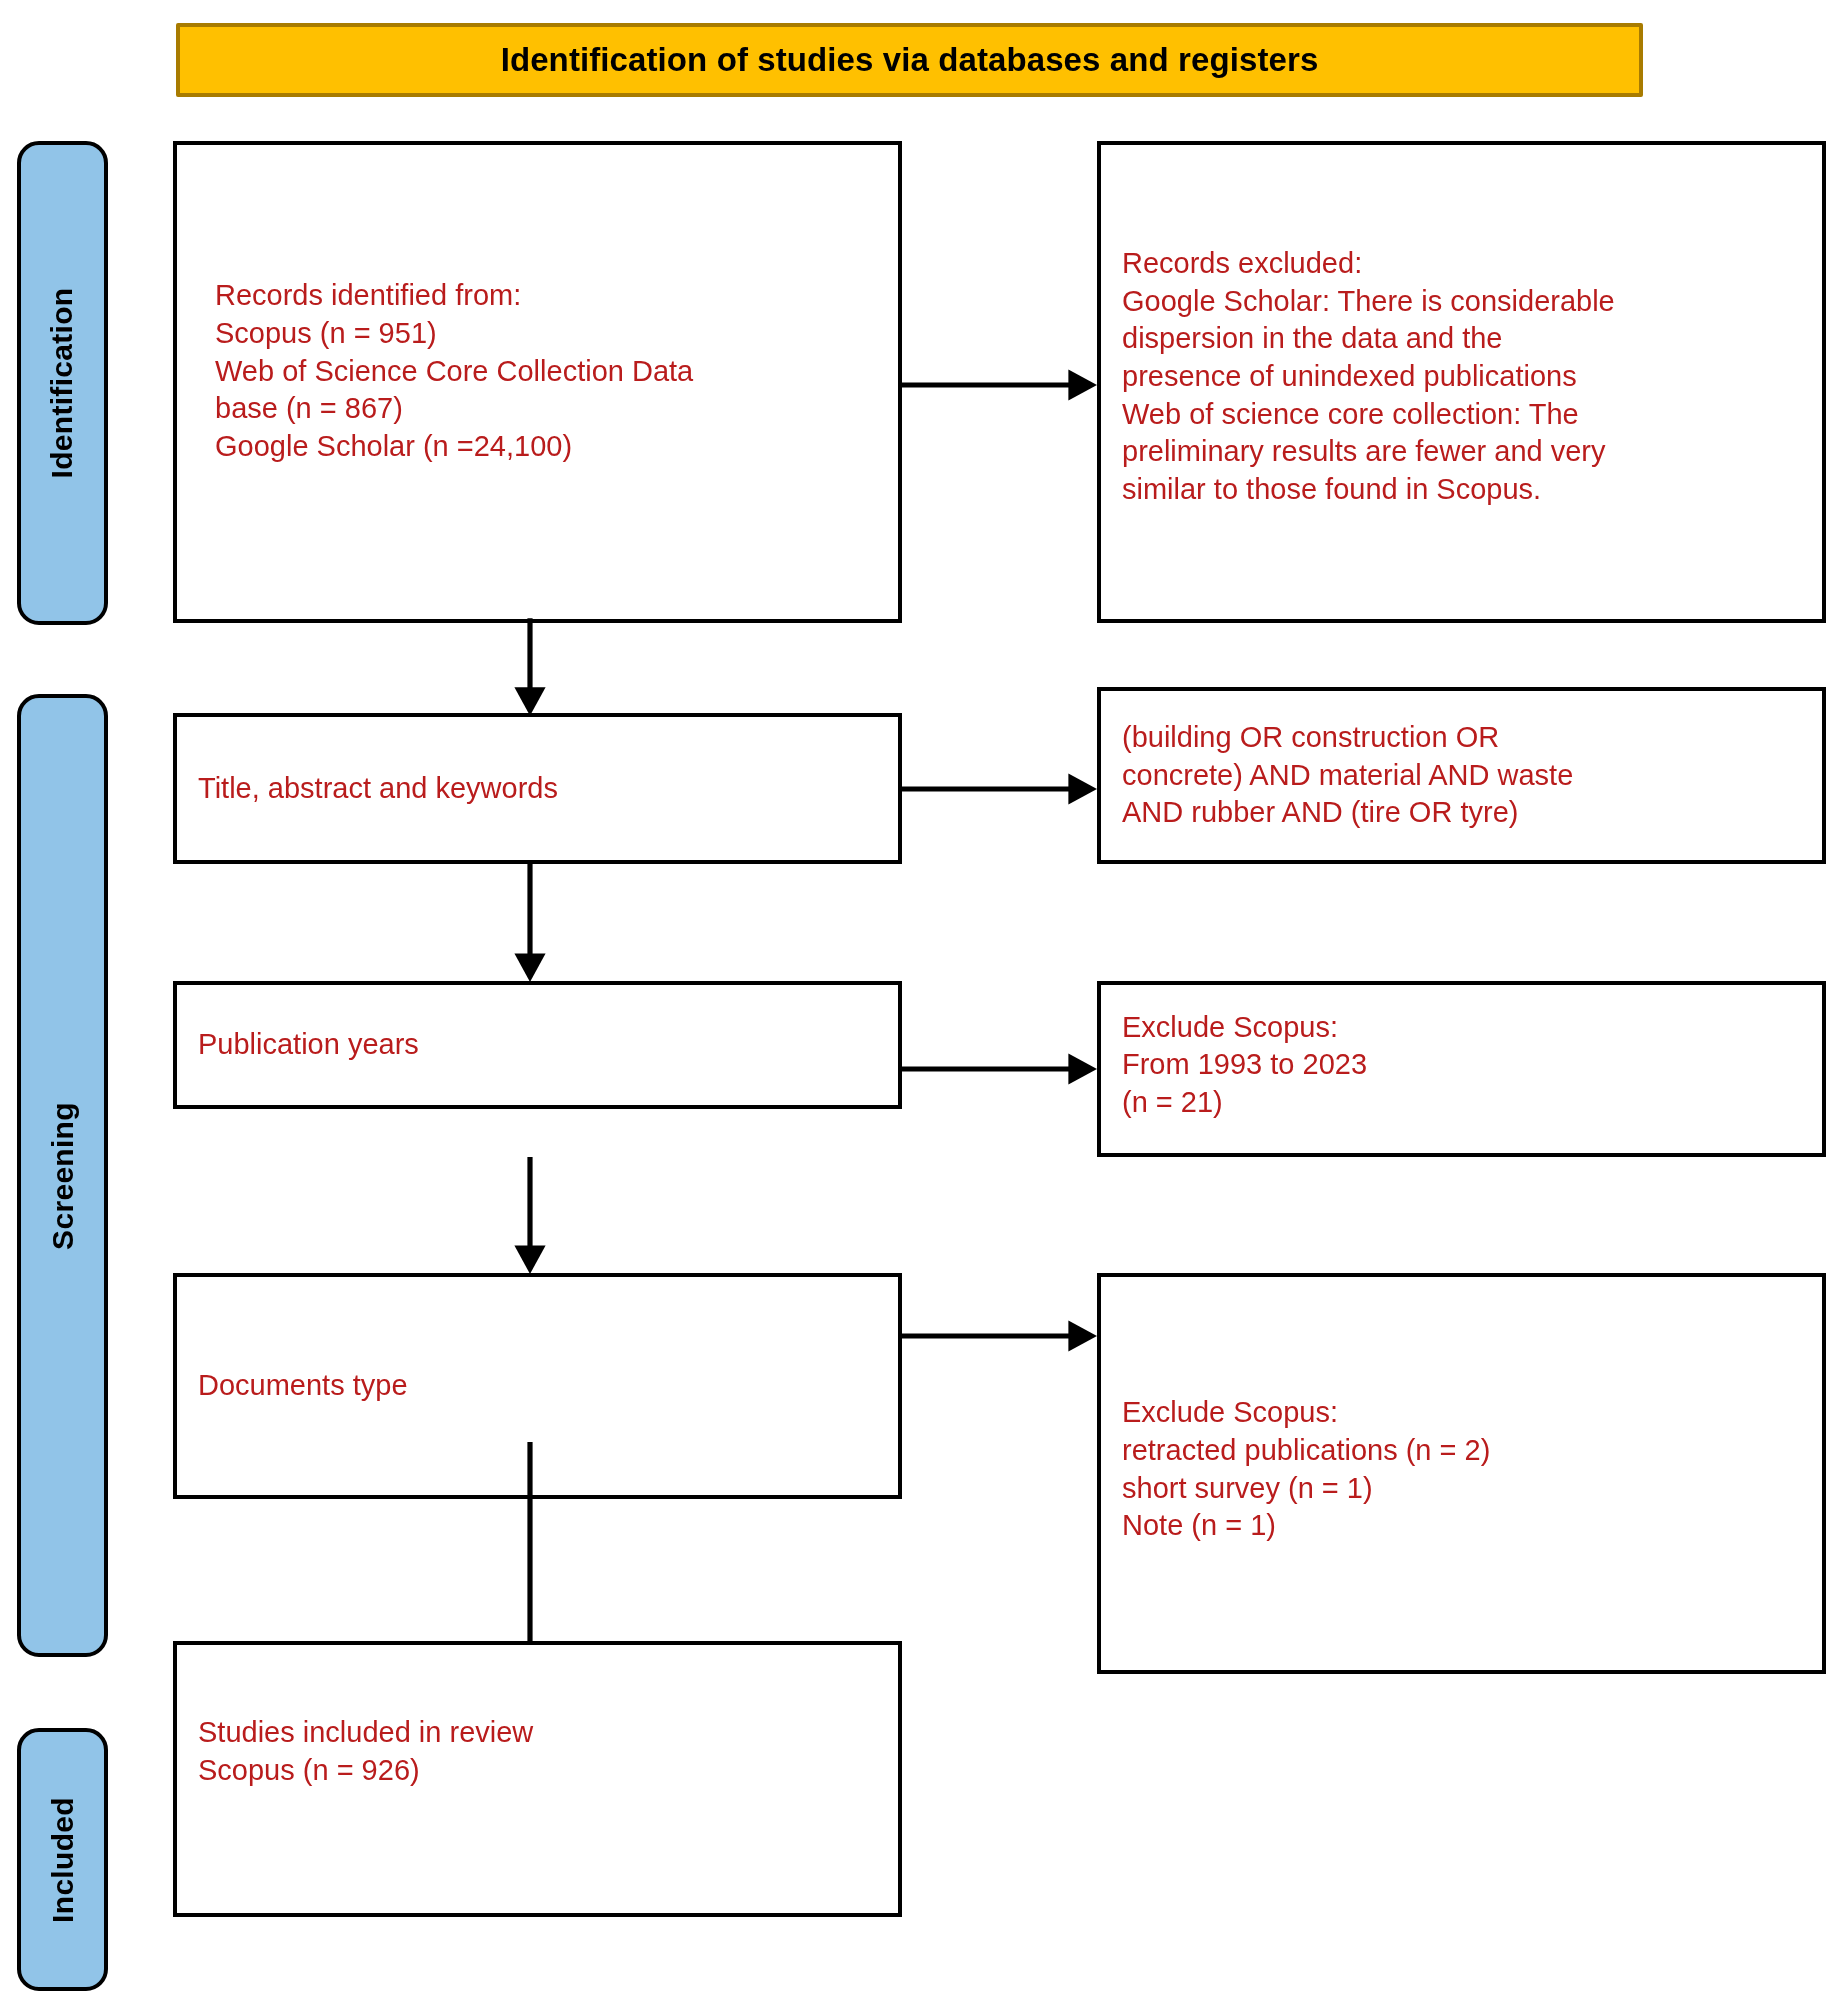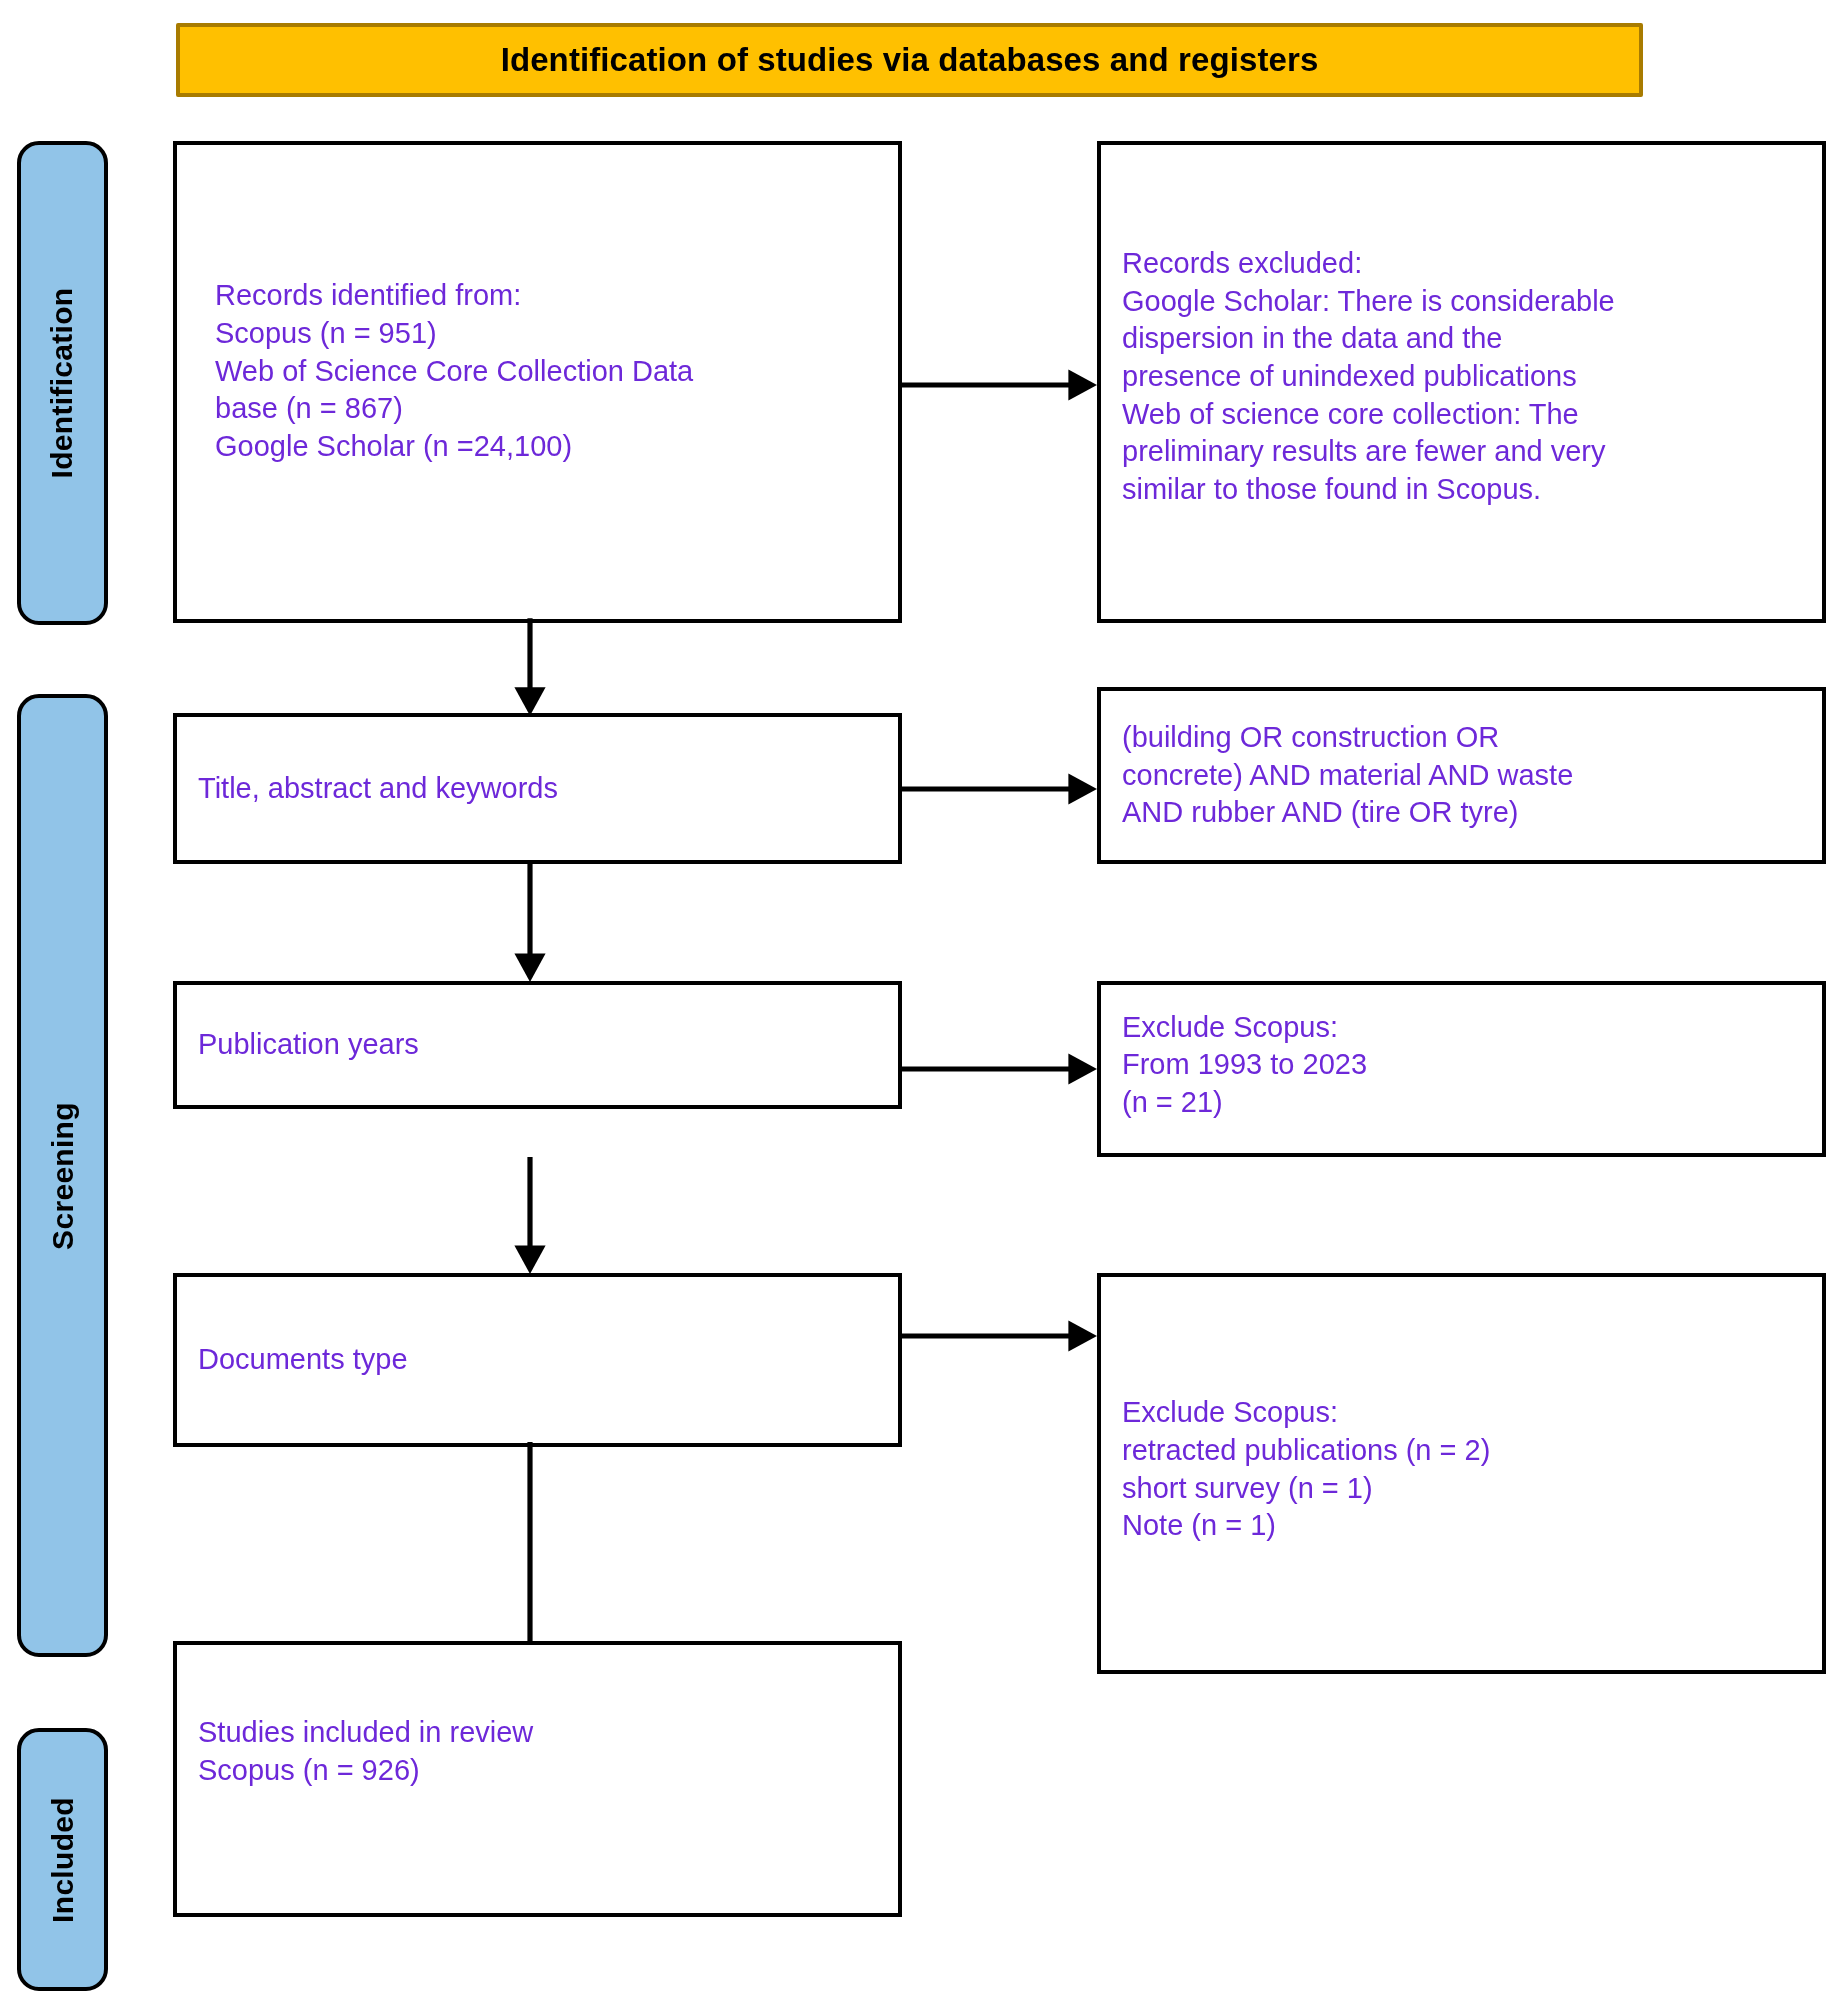--- a/index.html
+++ b/index.html
@@ -31,28 +31,28 @@
   #stage-screening{top:694px;height:963px;}
   #stage-included{top:1728px;height:263px;}
 
   
   .box{
     position:absolute;background:#fff;border:4.6px solid #000;
     box-sizing:border-box;display:flex;align-items:center;
     padding:0 21px;
   }
   .box-text{
-    font-size:29px;line-height:1.30;color:#6d28d9;white-space:pre-line;
+    font-size:29px;line-height:1.30;color:#b91c1c;white-space:pre-line;
   }
 
   
   #box-records-identified{left:173px;top:141px;width:729px;height:482px;}
   #box-title-abstract   {left:173px;top:713px;width:729px;height:151px;}
   #box-publication-years{left:173px;top:981px;width:729px;height:128px;}
-  #box-documents-type   {left:173px;top:1273px;width:729px;height:174px;}
+  #box-documents-type   {left:173px;top:1273px;width:729px;height:226px;}
   #box-studies-included {left:173px;top:1641px;width:729px;height:276px;}
 
   
   #box-records-excluded {left:1097px;top:141px;width:729px;height:482px;}
   #box-search-string    {left:1097px;top:687px;width:729px;height:177px;}
   #box-exclude-years    {left:1097px;top:981px;width:729px;height:176px;}
   #box-exclude-doctypes {left:1097px;top:1273px;width:729px;height:401px;}
 
   
   #box-records-identified .box-text{position:relative;top:-10.4px;margin-left:17px;}

